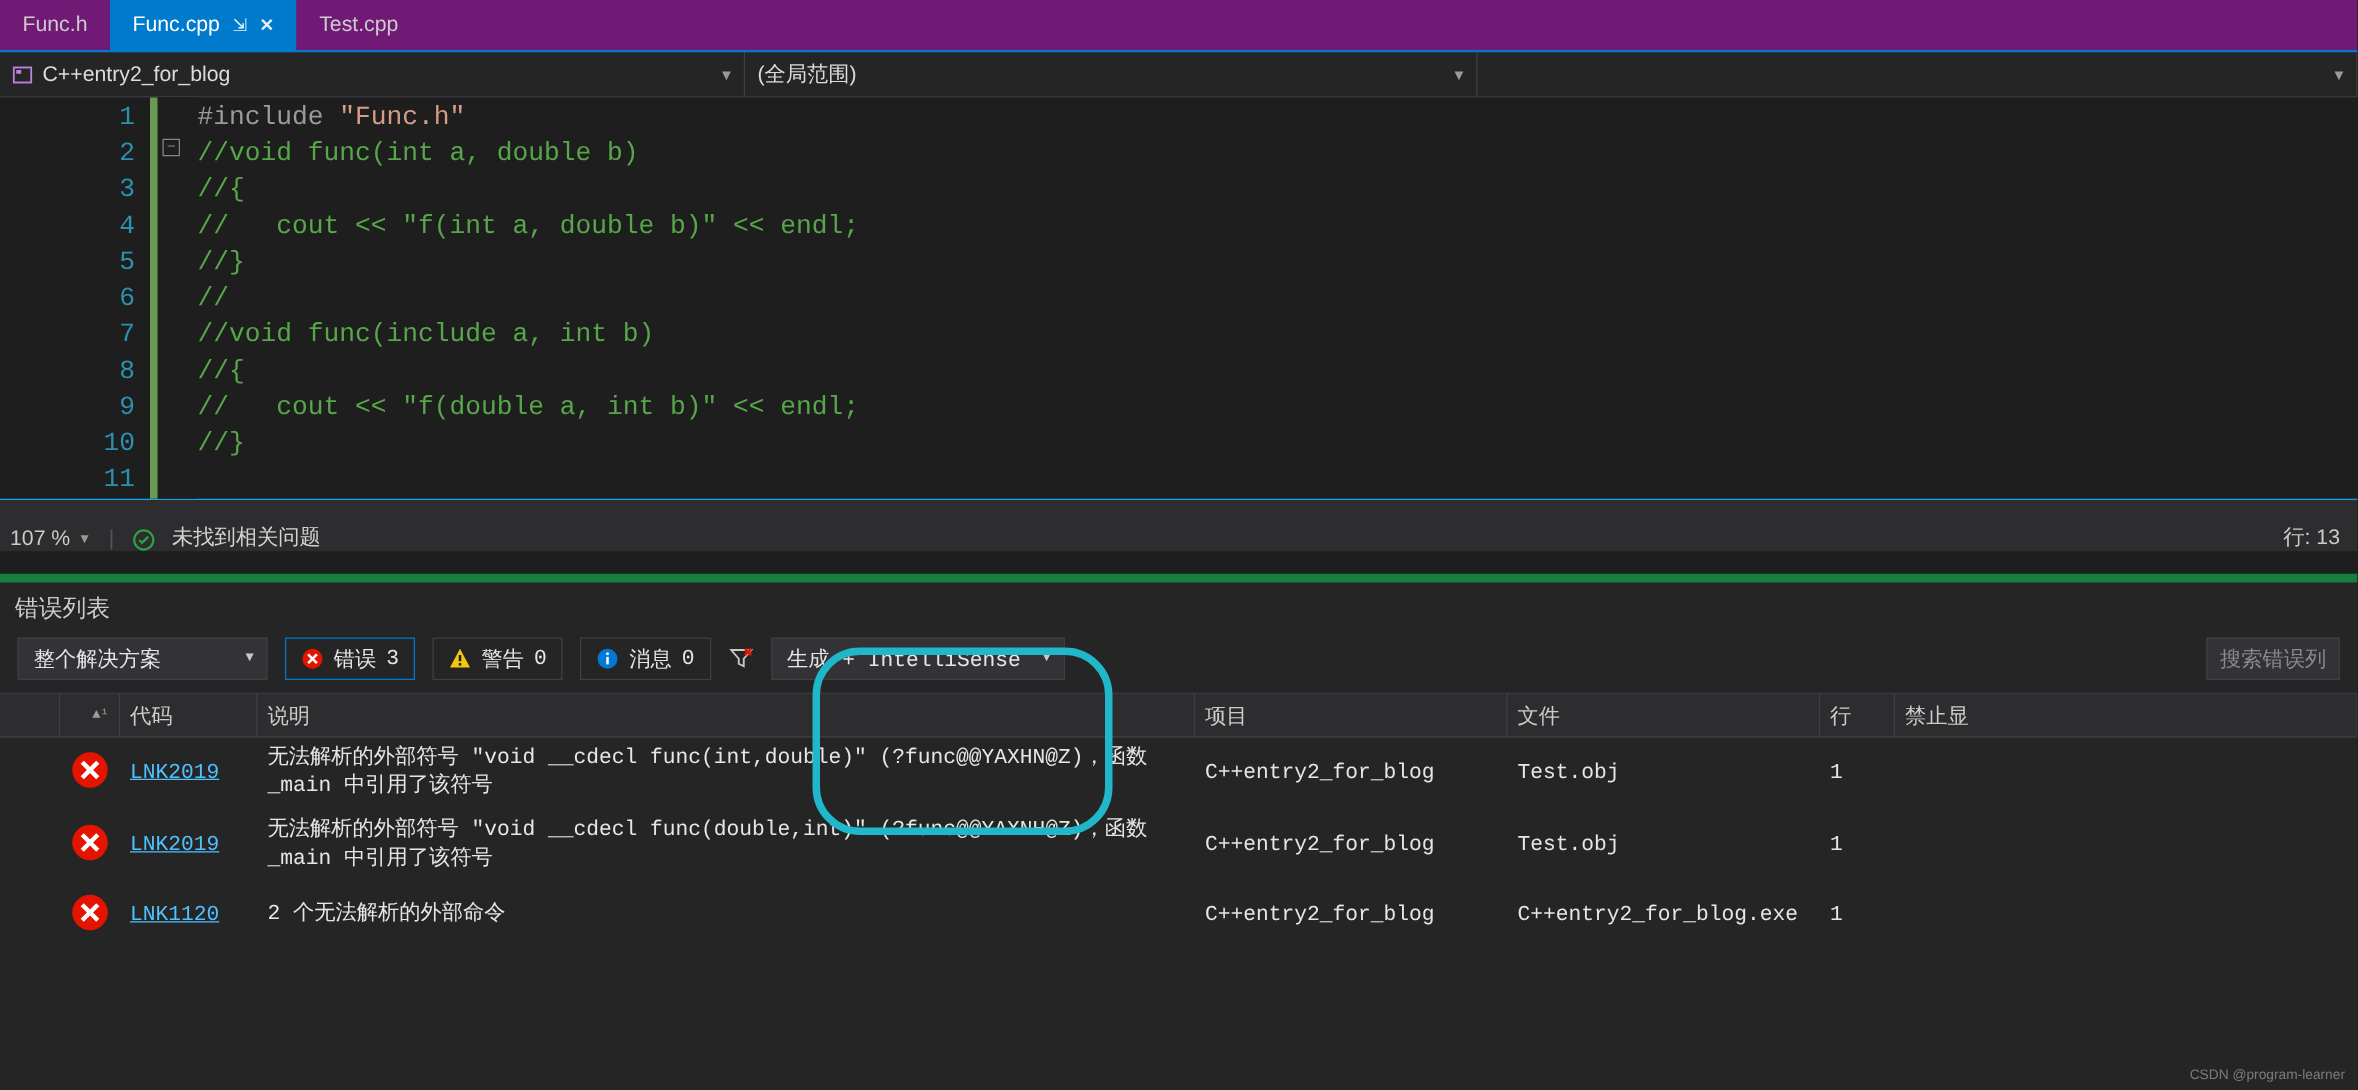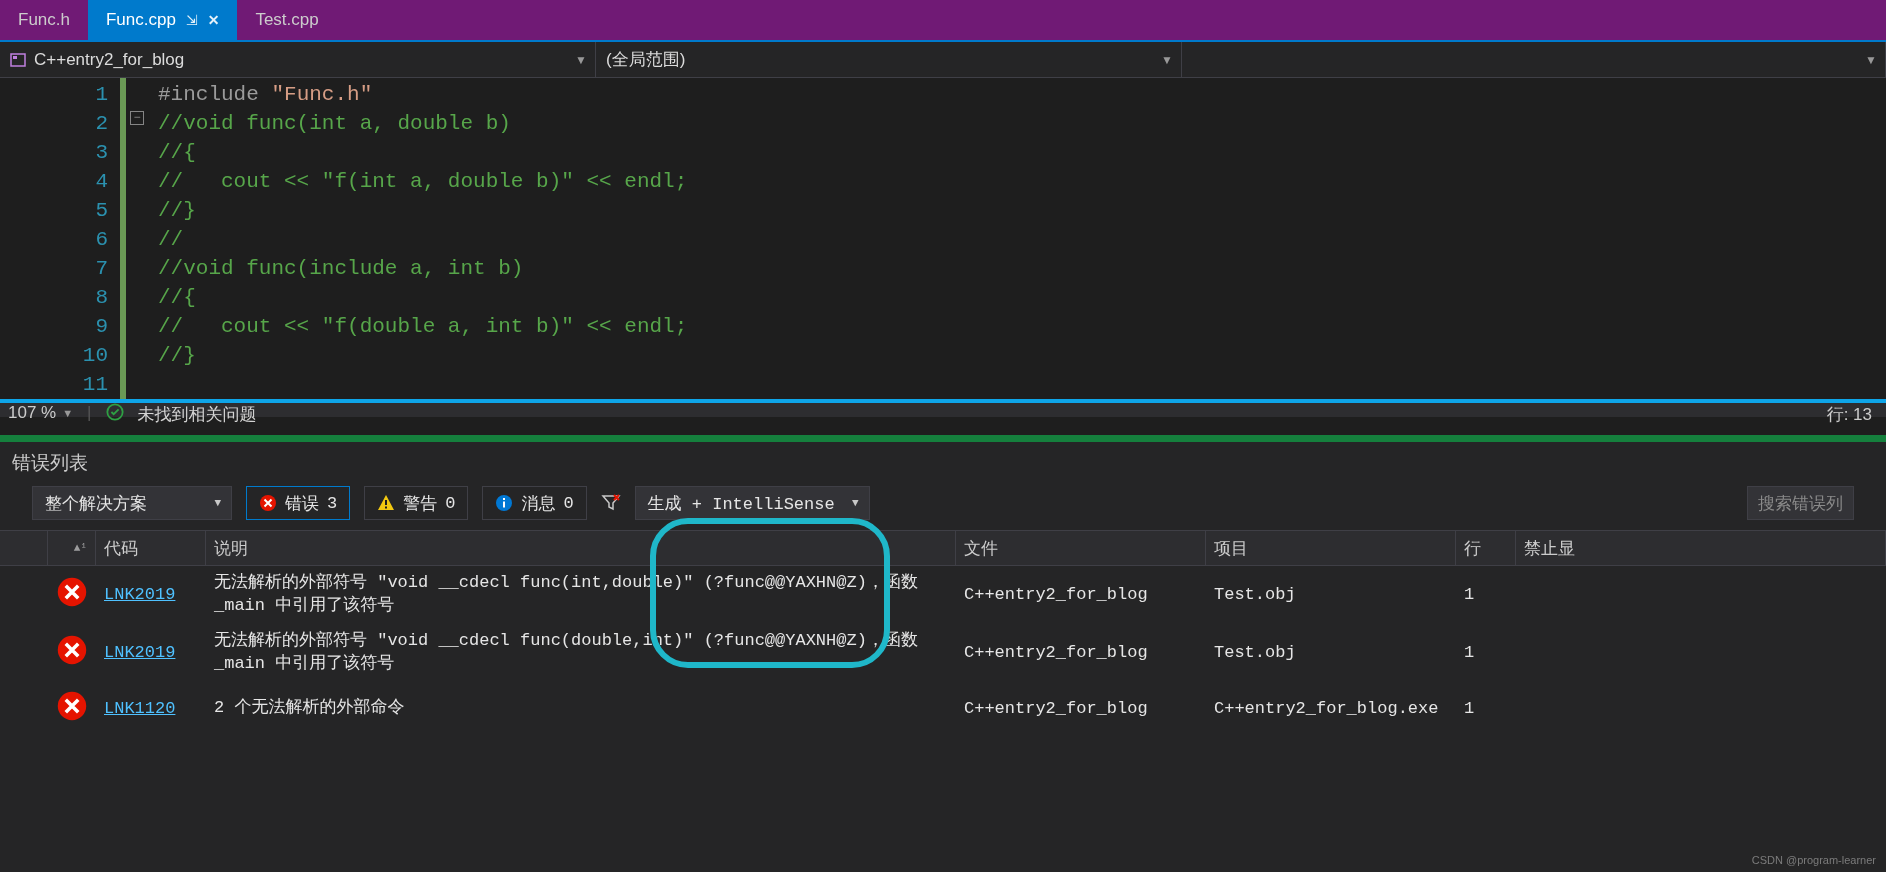--- a/index.html
+++ b/index.html
@@ -29,31 +29,31 @@
   .fold { width: 38px; background: #1e1e1e; border-left: 0; position: relative; }
   .greenbar { position: absolute; left: 0; top: 0; width: 6px; height: 100%; background: #6a9955; }
   .fold-mark { position:absolute; left:10px; top:33px; width:14px; height:14px; border:1px solid #858585; color:#858585; font-size:12px; line-height:12px; text-align:center; }
   .codecol { flex: 1; padding-top: 2px; }
   .codeline { height: 29px; line-height: 29px; white-space: pre; }
   .tk-pp   { color: #9b9b9b; }
   .tk-str  { color: #d69d85; }
   .tk-cmt  { color: #57a64a; }
 
   
-  .edstatus { display: flex; align-items: flex-start; height: 18px; background: #2d2d30; border-top: 4px solid #0ea5e9; padding: 0 8px; gap: 14px; font-size: 17px; }
+  .edstatus { display: flex; align-items: flex-end; height: 42px; background: #2d2d30; border-top: 1px solid #0ea5e9; padding: 0 8px; gap: 14px; font-size: 17px; }
   .zoombox { display:flex; align-items:center; gap:6px; color:#ccc; }
   .zoombox .caret { font-size: 11px; color:#999; }
   .ok-icon { width:18px; height:18px; }
   .spacer { flex: 1; }
   .pos { color:#ccc; padding-right: 6px; }
 
   
   .panel { flex: 1; display:flex; flex-direction:column; background:#252526; border-top:7px solid #15803d; margin-top: 18px; font-family: Liberation Mono, monospace; }
   .panel-title { padding: 8px 12px 10px; color:#ccc; font-size:19px; }
-  .panel-toolbar { display:flex; align-items:center; gap:14px; padding: 0 32px 10px; }
+  .panel-toolbar { display:flex; align-items:center; gap:14px; padding: 0 14px 10px; }
   .dropdown { display:flex; align-items:center; height:34px; padding:0 34px 0 12px; background:#333337; border:1px solid #3f3f46; color:#e6e6e6; position:relative; min-width: 200px; }
   .dropdown .caret { position:absolute; right:10px; color:#c8c8c8; font-size:11px; }
   .chip { display:flex; align-items:center; gap:8px; height:34px; padding:0 12px; border:1px solid #3f3f46; color:#e6e6e6; }
   .chip.sel { border-color:#007acc; }
   .ic { width:18px; height:18px; display:inline-block; }
   .filter-ic { width:20px; height:20px; }
   .searchbox { margin-left:auto; height:34px; display:flex; align-items:center; padding:0 10px; background:#333337; border:1px solid #3f3f46; color:#8a8a8a; min-width:100px; }
 
   
   .etable { flex:1; overflow:hidden; }
@@ -223,22 +223,22 @@
   </div>
 
   <div class="etable">
     <div class="ehead">
       <div></div>
       <div>
           <span class="sort">▲¹</span>
         </div>
       <div>代码</div>
       <div>说明</div>
+      <div>项目</div>
       <div>文件</div>
-      <div>项目</div>
       <div>行</div>
       <div>禁止显</div>
     </div>
     <div id="erows">
         <div class="erow">
           <div></div>
           <div><span class="err-ic"><svg viewBox="0 0 18 18">
                 <circle cx="9" cy="9" r="8" fill="#e51400"></circle>
                 <path d="M5.5 5.5l7 7M12.5 5.5l-7 7" stroke="#fff" stroke-width="2"></path>
               </svg></span></div>

